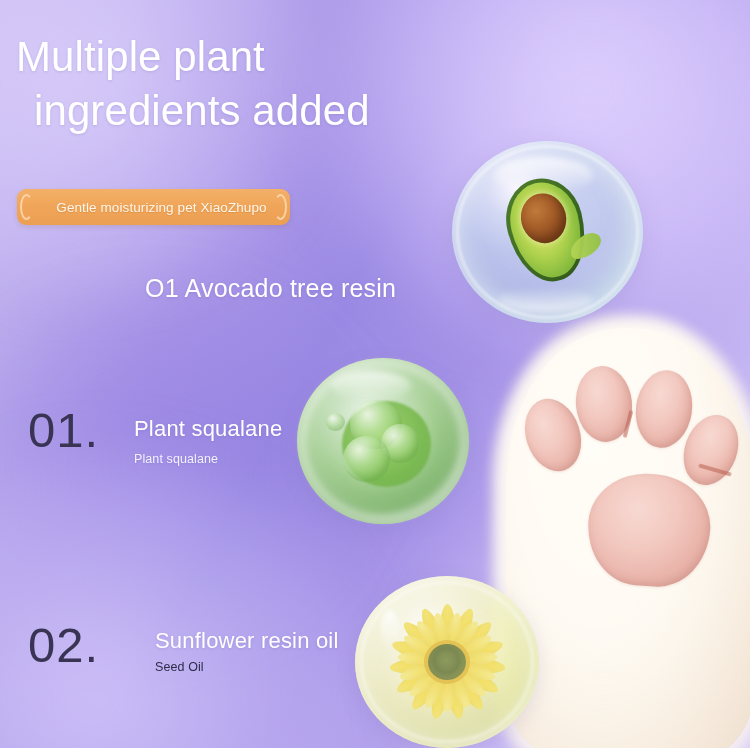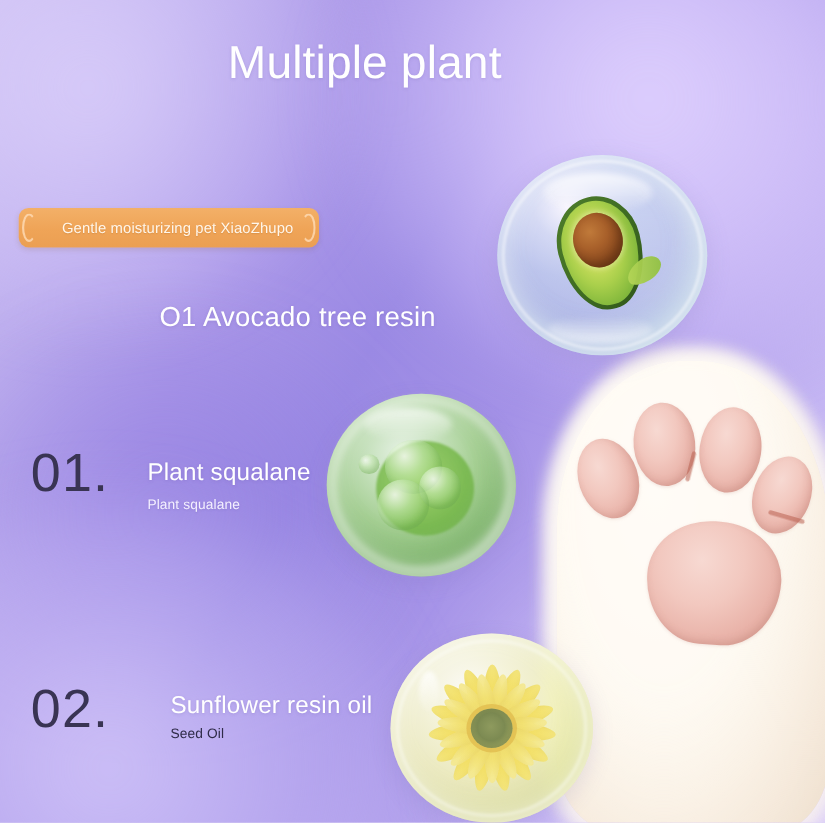--- a/index.html
+++ b/index.html
@@ -106,21 +106,20 @@
     position: absolute;
     left: 16px;
     top: 2px;
     width: 440px;
     color: #ffffff;
     font-size: 42px;
     line-height: 1.28;
     font-weight: 400;
     letter-spacing: 0.1px;
     text-shadow: 0 1px 3px rgba(90,70,150,0.18);
-    text-align: right;
   }
   .headline .hl-line { display: block; white-space: nowrap; }
   .headline .hl-line.indent { margin-left: 18px; }
 
   
   .badge {
     position: absolute;
     left: 17px;
     top: 189px;
     width: 273px;
@@ -549,20 +548,21 @@
     <div class="bean toe2"></div>
     <div class="bean toe3"></div>
     <div class="bean toe4"></div>
     <div class="bean pad"></div>
     <div class="paw-crease c1"></div>
     <div class="paw-crease c2"></div>
   </div>
 
   <h1 class="headline">
     <span class="hl-line">Multiple plant</span>
+    <span class="hl-line indent">ingredients added</span>
   </h1>
 
   <div class="badge">
     <div class="badge-body"></div>
     <div class="badge-notch left"></div>
     <div class="badge-notch right"></div>
     <span class="badge-text">Gentle moisturizing pet XiaoZhupo</span>
   </div>
 
   <div class="bubble bubble-avocado">

